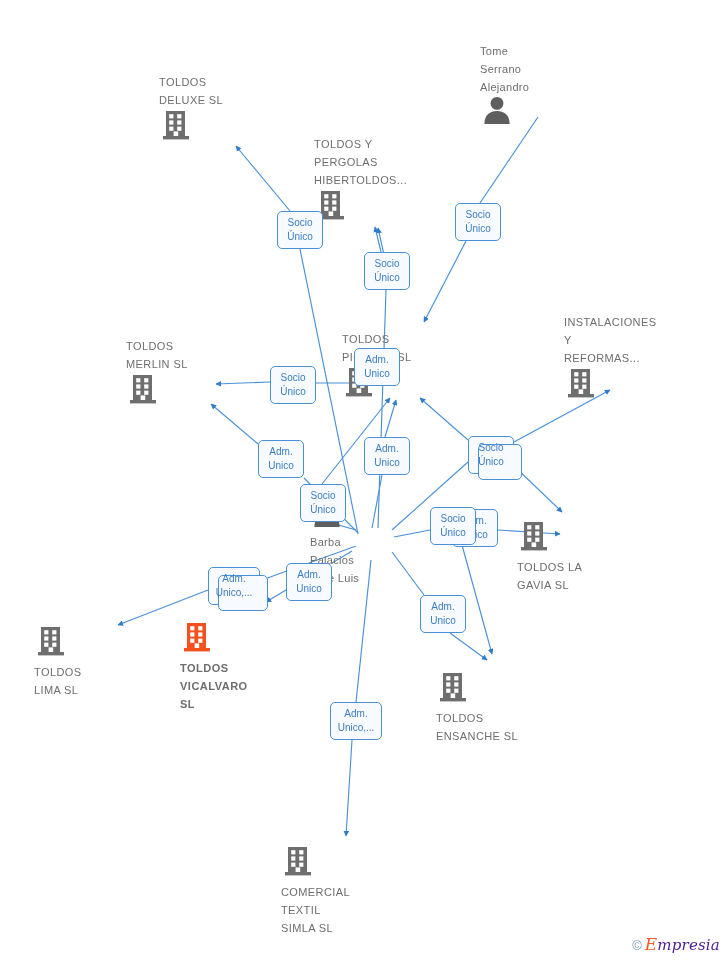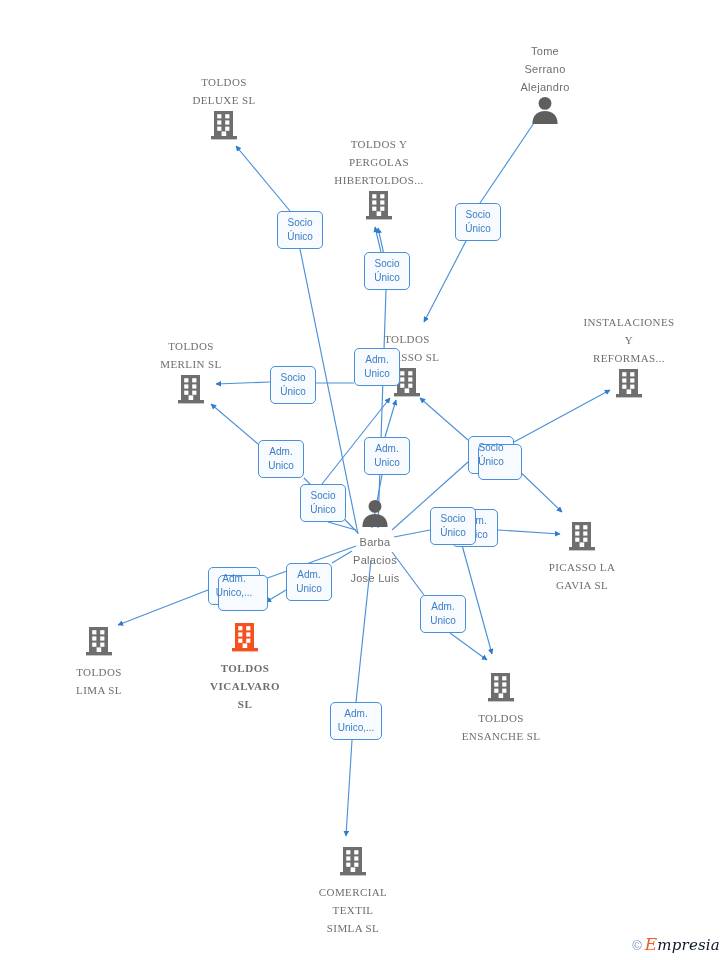--- a/index.html
+++ b/index.html
@@ -5,27 +5,27 @@
 <style>
   html,body{margin:0;padding:0;background:#ffffff;}
   body{
     font-family:"Liberation Sans", sans-serif;
     width:728px;height:960px;position:relative;overflow:hidden;
   }
   #canvas{position:absolute;left:0;top:0;width:728px;height:960px;}
   svg.edges{position:absolute;left:0;top:0;width:728px;height:960px;overflow:visible;}
 
   
-  .node{position:absolute;text-align:center;}
+  .node{position:absolute;}
   .node .glyph{display:block;margin:0 auto;}
   .node .caption{
     font-size:11px;line-height:13px;color:#6e6e6e;
     letter-spacing:.3px;white-space:pre-line;font-weight:400;
   }
-  .node.company .caption{letter-spacing:.4px;font-family:Liberation Serif, serif;}
+  .node.company .caption{letter-spacing:.4px;}
   .node.highlight .caption{color:#6e6e6e;font-weight:bold;letter-spacing:.5px;}
   .cap-above{margin-bottom:2px;}
   .cap-below{margin-top:2px;}
 
   
   .chip{
     position:absolute;
     border:1.3px solid #4a90d9;
     background:#f7fbff;
     border-radius:5px;
@@ -45,21 +45,21 @@
   .chip .l1,.chip .l2{display:block;}
 
   
   #watermark{
     position:absolute;right:8px;bottom:6px;
     display:flex;align-items:center;gap:3px;
     font-size:14px;color:#5b7fa6;
   }
   #watermark .cmark{font-size:13px;color:#7b97b4;}
   #watermark .wm-e{color:#f15a22;font-family:"DejaVu Serif",serif;font-style:italic;font-size:17px;line-height:15px;}
-  #watermark .wm-rest{color:#0f172a;font-family:"DejaVu Serif",serif;font-style:italic;font-size:15px;letter-spacing:.2px;}
+  #watermark .wm-rest{color:#4c1d95;font-family:"DejaVu Serif",serif;font-style:italic;font-size:15px;letter-spacing:.2px;}
 </style>
 </head>
 <body>
 
 <div id="canvas">
 
   <svg class="edges" viewBox="0 0 728 960">
     <defs>
       <marker id="arrow" viewBox="0 0 10 10" refX="9" refY="5" markerWidth="5" markerHeight="5" orient="auto-start-reverse">
         <path d="M 0 0 L 10 5 L 0 10 z" fill="#2e7bd0"></path>
@@ -205,21 +205,21 @@
       <div class="node company" style="width: 130px; left: 517px; top: 519px;"><span class="glyph"><svg width="34" height="34" viewBox="0 0 34 34" aria-hidden="true">
             <rect x="7" y="3" width="19" height="25" fill="#6e6e6e"></rect>
             <rect x="4" y="28" width="26" height="3.4" fill="#6e6e6e"></rect>
             <rect x="10.2" y="6.2" width="4.2" height="4.2" fill="#ffffff"></rect>
             <rect x="18.2" y="6.2" width="4.2" height="4.2" fill="#ffffff"></rect>
             <rect x="10.2" y="12.4" width="4.2" height="4.2" fill="#ffffff"></rect>
             <rect x="18.2" y="12.4" width="4.2" height="4.2" fill="#ffffff"></rect>
             <rect x="10.2" y="18.6" width="4.2" height="4.2" fill="#ffffff"></rect>
             <rect x="18.2" y="18.6" width="4.2" height="4.2" fill="#ffffff"></rect>
             <rect x="14.6" y="23.4" width="4.6" height="4.6" fill="#ffffff"></rect>
-          </svg></span><span class="caption cap-below">PICASSO LA
+          </svg></span><span class="caption cap-below">TOLDOS LA
 GAVIA  SL</span></div>
       <div class="node person" style="width: 130px; left: 310px; top: 498px;"><span class="glyph"><svg width="34" height="30" viewBox="0 0 34 30" aria-hidden="true">
             <circle cx="17" cy="8.4" r="6.4" fill="#5e5e5e"></circle>
             <path d="M4.4 29 C4.4 19.6 10.2 16 17 16 C23.8 16 29.6 19.6 29.6 29 Z" fill="#5e5e5e"></path>
           </svg></span><span class="caption cap-below">Barba
 Palacios
 Jose Luis</span></div>
       <div class="node company" style="width: 130px; left: 34px; top: 624px;"><span class="glyph"><svg width="34" height="34" viewBox="0 0 34 34" aria-hidden="true">
             <rect x="7" y="3" width="19" height="25" fill="#6e6e6e"></rect>
             <rect x="4" y="28" width="26" height="3.4" fill="#6e6e6e"></rect>
@@ -250,21 +250,21 @@
             <rect x="4" y="28" width="26" height="3.4" fill="#6e6e6e"></rect>
             <rect x="10.2" y="6.2" width="4.2" height="4.2" fill="#ffffff"></rect>
             <rect x="18.2" y="6.2" width="4.2" height="4.2" fill="#ffffff"></rect>
             <rect x="10.2" y="12.4" width="4.2" height="4.2" fill="#ffffff"></rect>
             <rect x="18.2" y="12.4" width="4.2" height="4.2" fill="#ffffff"></rect>
             <rect x="10.2" y="18.6" width="4.2" height="4.2" fill="#ffffff"></rect>
             <rect x="18.2" y="18.6" width="4.2" height="4.2" fill="#ffffff"></rect>
             <rect x="14.6" y="23.4" width="4.6" height="4.6" fill="#ffffff"></rect>
           </svg></span><span class="caption cap-below">TOLDOS
 ENSANCHE  SL</span></div>
-      <div class="node company" style="width: 130px; left: 288px; top: 844px;"><span class="glyph"><svg width="34" height="34" viewBox="0 0 34 34" aria-hidden="true">
+      <div class="node company" style="width: 130px; left: 281px; top: 844px;"><span class="glyph"><svg width="34" height="34" viewBox="0 0 34 34" aria-hidden="true">
             <rect x="7" y="3" width="19" height="25" fill="#6e6e6e"></rect>
             <rect x="4" y="28" width="26" height="3.4" fill="#6e6e6e"></rect>
             <rect x="10.2" y="6.2" width="4.2" height="4.2" fill="#ffffff"></rect>
             <rect x="18.2" y="6.2" width="4.2" height="4.2" fill="#ffffff"></rect>
             <rect x="10.2" y="12.4" width="4.2" height="4.2" fill="#ffffff"></rect>
             <rect x="18.2" y="12.4" width="4.2" height="4.2" fill="#ffffff"></rect>
             <rect x="10.2" y="18.6" width="4.2" height="4.2" fill="#ffffff"></rect>
             <rect x="18.2" y="18.6" width="4.2" height="4.2" fill="#ffffff"></rect>
             <rect x="14.6" y="23.4" width="4.6" height="4.6" fill="#ffffff"></rect>
           </svg></span><span class="caption cap-below">COMERCIAL

